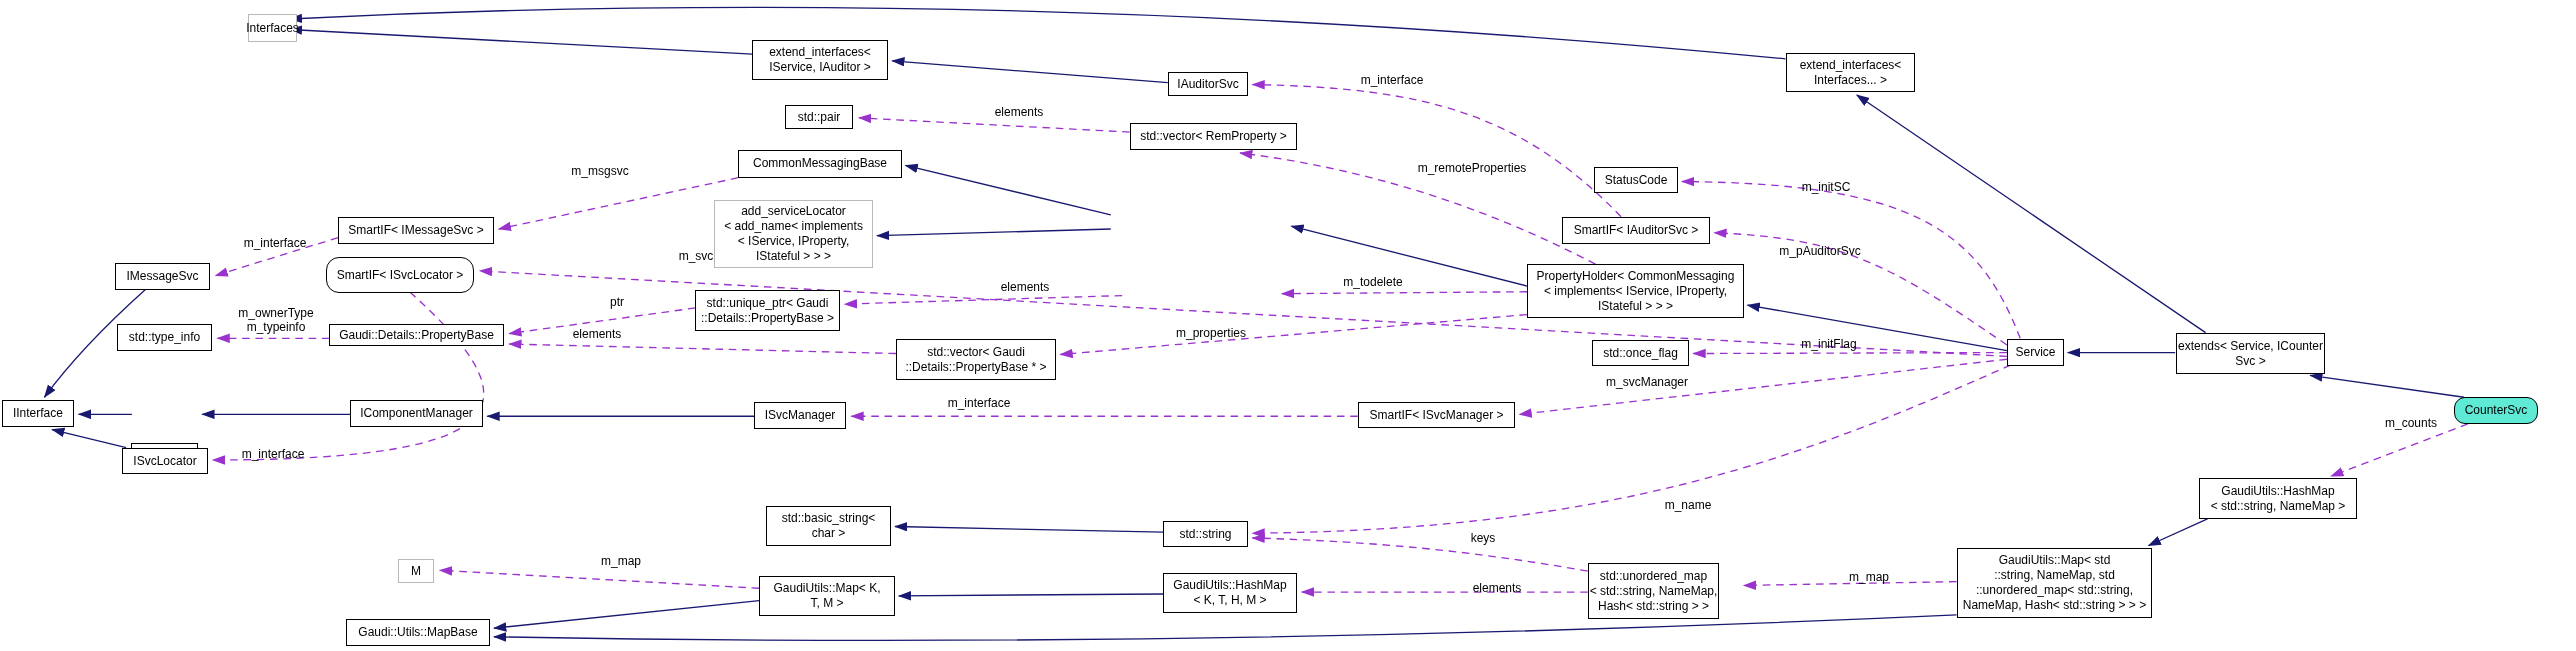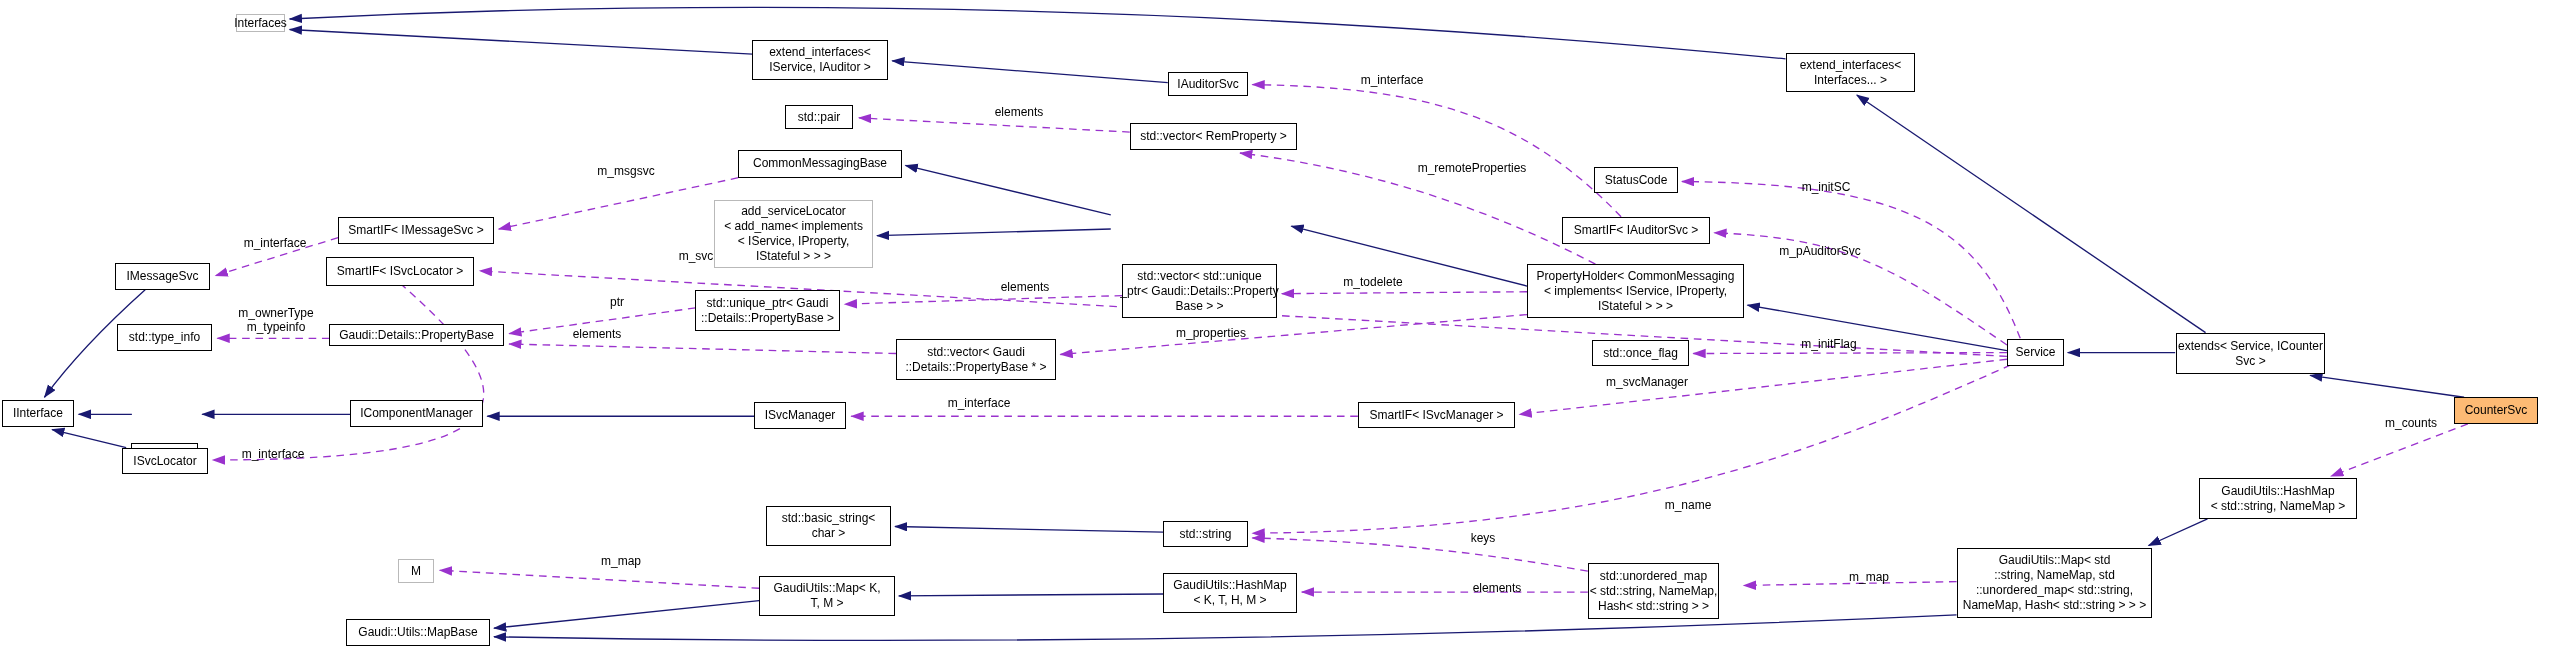--- a/index.html
+++ b/index.html
@@ -6,21 +6,21 @@
   #stage{position:relative;width:2576px;height:651px;background:#ffffff;overflow:hidden;
          font-family:"Liberation Sans",sans-serif;}
   #edgelayer{position:absolute;left:0;top:0;width:2576px;height:651px;}
   .edge-inherit{fill:none;stroke:#191970;stroke-width:1.4;}
   .edge-use{fill:none;stroke:#9a32cd;stroke-width:1.4;stroke-dasharray:8 6;}
   .node{position:absolute;display:flex;align-items:center;justify-content:center;
         border:1px solid #000;background:#fff;color:#000;font-size:12px;line-height:15px;
         text-align:center;box-sizing:border-box;}
   .node span{white-space:pre;}
   .node.undocumented{border-color:#b9b9b9;}
-  .node.subject{background:#fdba74;}
+  .node.subject{background:#5eead4;border-radius:11px;}
   .elabel{position:absolute;transform:translateX(-50%);color:#000;font-size:12px;
           line-height:14.3px;white-space:pre;text-align:center;}
 </style>
 </head>
 <body>
 
 <div id="stage">
   <svg id="edgelayer" viewBox="0 0 2709 685" xmlns="http://www.w3.org/2000/svg">
       <defs>
         <marker id="ah-inherit" markerUnits="userSpaceOnUse" markerWidth="16" markerHeight="12" refX="13" refY="5" orient="auto">
@@ -69,21 +69,21 @@
       <path d="M2111,375 L504,285" class="edge-use" marker-end="url(#ah-use)"></path>
       <path d="M420,298 C560,420 560,484 223,484" class="edge-use" marker-end="url(#ah-use)"></path>
       <path d="M2115,384 C1900,480 1700,558 1317,561" class="edge-use" marker-end="url(#ah-use)"></path>
       <path d="M1670,601 C1550,580 1450,570 1317,566" class="edge-use" marker-end="url(#ah-use)"></path>
       <path d="M1670,623 L1369,623" class="edge-use" marker-end="url(#ah-use)"></path>
       <path d="M2058,612 L1834,616" class="edge-use" marker-end="url(#ah-use)"></path>
       <path d="M798,619 L462,600" class="edge-use" marker-end="url(#ah-use)"></path>
       <path d="M2596,446 L2452,501" class="edge-use" marker-end="url(#ah-use)"></path>
     </svg>
 <div class="elabel" style="left: 275px; top: 236px;">m_interface</div>
-    <div class="elabel" style="left: 626px; top: 164px;">m_msgsvc</div>
+    <div class="elabel" style="left: 600px; top: 164px;">m_msgsvc</div>
     <div class="elabel" style="left: 1019px; top: 105px;">elements</div>
     <div class="elabel" style="left: 1392px; top: 73px;">m_interface</div>
     <div class="elabel" style="left: 1472px; top: 161px;">m_remoteProperties</div>
     <div class="elabel" style="left: 1826px; top: 180px;">m_initSC</div>
     <div class="elabel" style="left: 1820px; top: 244px;">m_pAuditorSvc</div>
     <div class="elabel" style="left: 1373px; top: 275px;">m_todelete</div>
     <div class="elabel" style="left: 1211px; top: 326px;">m_properties</div>
     <div class="elabel" style="left: 1025px; top: 280px;">elements</div>
     <div class="elabel" style="left: 610px; top: 295px; padding-left: 14px;">ptr</div>
     <div class="elabel" style="left: 597px; top: 327px;">elements</div>
@@ -93,21 +93,21 @@
     <div class="elabel" style="left: 1647px; top: 375px;">m_svcManager</div>
     <div class="elabel" style="left: 979px; top: 396px;">m_interface</div>
     <div class="elabel" style="left: 716px; top: 249px;">m_svcLocator</div>
     <div class="elabel" style="left: 273px; top: 447px;">m_interface</div>
     <div class="elabel" style="left: 1688px; top: 498px;">m_name</div>
     <div class="elabel" style="left: 1483px; top: 531px;">keys</div>
     <div class="elabel" style="left: 1497px; top: 581px;">elements</div>
     <div class="elabel" style="left: 1869px; top: 570px;">m_map</div>
     <div class="elabel" style="left: 621px; top: 554px;">m_map</div>
     <div class="elabel" style="left: 2411px; top: 416px;">m_counts</div>
-    <div class="node undocumented" style="left: 236px; top: 14.3px; width: 49px; height: 18px; align-items: flex-end;">
+    <div class="node undocumented" style="left: 248px; top: 14.3px; width: 49px; height: 28px;">
       <span>Interfaces</span>
     </div>
     <div class="node" style="left: 752px; top: 40px; width: 136px; height: 40px;">
       <span>extend_interfaces&lt;
 IService, IAuditor &gt;</span>
     </div>
     <div class="node" style="left: 1168px; top: 72px; width: 80px; height: 24px;">
       <span>IAuditorSvc</span>
     </div>
     <div class="node" style="left: 1786px; top: 53px; width: 129px; height: 39px;">
@@ -134,31 +134,26 @@
 &lt; add_name&lt; implements
 &lt; IService, IProperty,
 IStateful &gt; &gt; &gt;</span>
     </div>
     <div class="node" style="left: 1562px; top: 217px; width: 148px; height: 27px;">
       <span>SmartIF&lt; IAuditorSvc &gt;</span>
     </div>
     <div class="node" style="left: 115px; top: 263px; width: 95px; height: 27px;">
       <span>IMessageSvc</span>
     </div>
-    <div class="node" style="left: 326px; top: 257px; width: 148px; height: 29px;">
+    <div class="node" style="left: 326px; top: 257px; width: 148px; height: 36px; border-radius: 13px;">
       <span>SmartIF&lt; ISvcLocator &gt;</span>
     </div>
     <div class="node" style="left: 695px; top: 290px; width: 145px; height: 41px;">
       <span>std::unique_ptr&lt; Gaudi
 ::Details::PropertyBase &gt;</span>
-    </div>
-    <div class="node" style="left: 1122px; top: 264px; width: 155px; height: 54px;">
-      <span>std::vector&lt; std::unique
-_ptr&lt; Gaudi::Details::Property
-Base &gt; &gt;</span>
     </div>
     <div class="node" style="left: 1527px; top: 264px; width: 217px; height: 54px;">
       <span>PropertyHolder&lt; CommonMessaging
 &lt; implements&lt; IService, IProperty,
 IStateful &gt; &gt; &gt;</span>
     </div>
     <div class="node" style="left: 117px; top: 324px; width: 95px; height: 27px;">
       <span>std::type_info</span>
     </div>
     <div class="node" style="left: 329px; top: 324px; width: 175px; height: 22px;">

